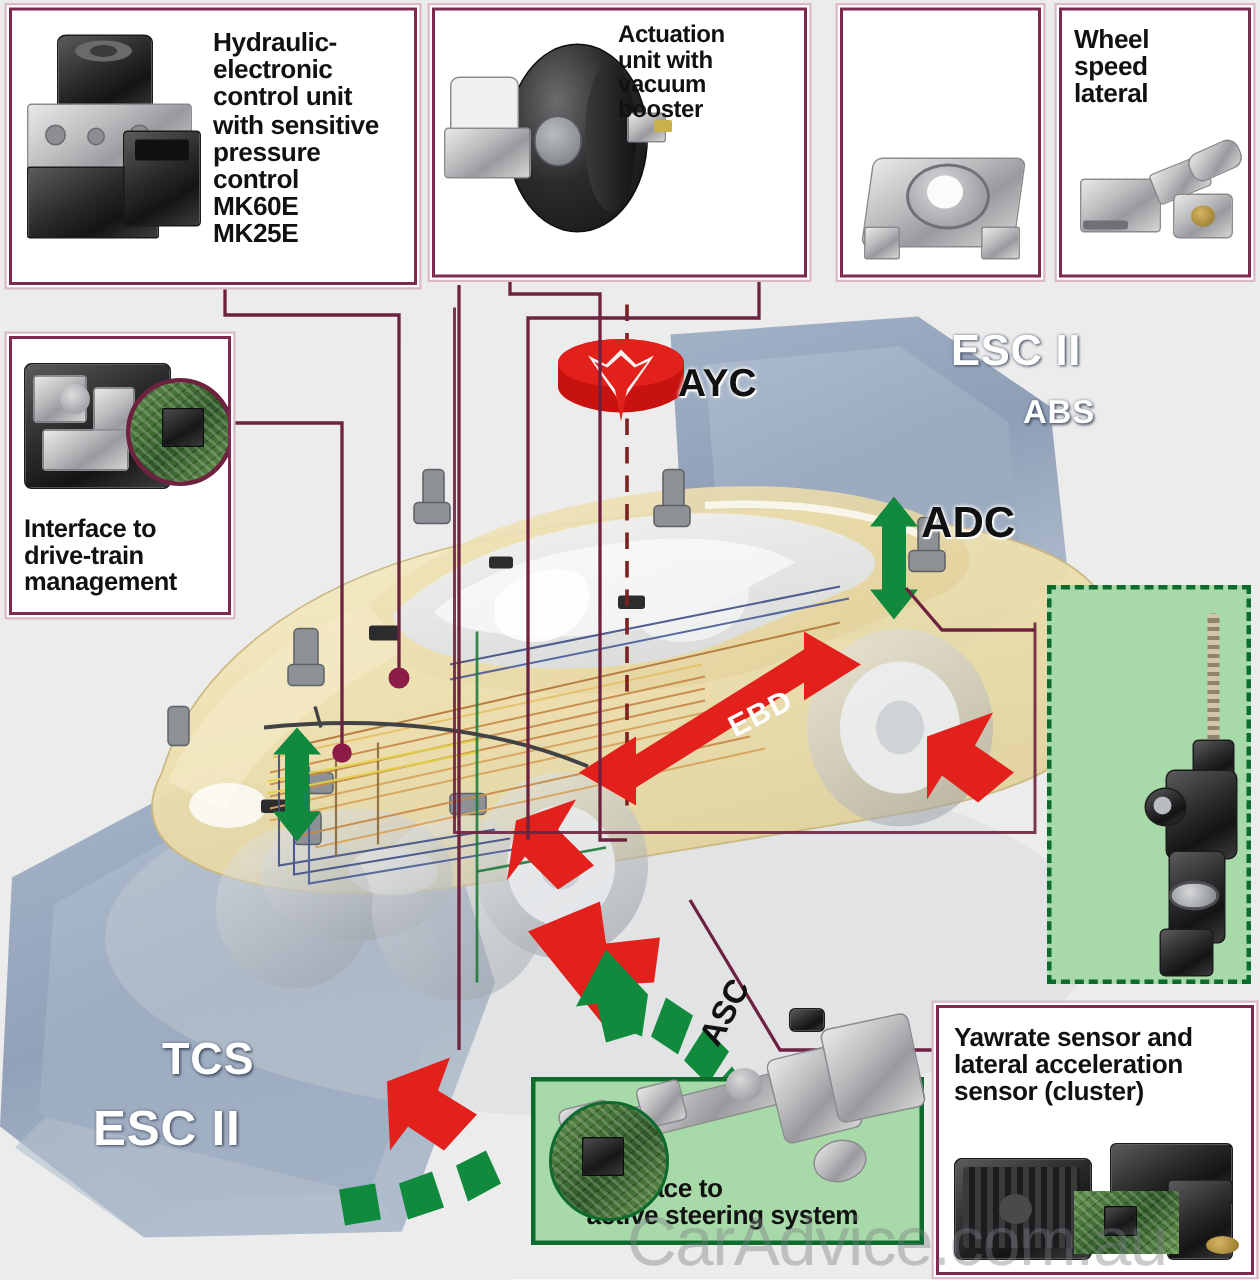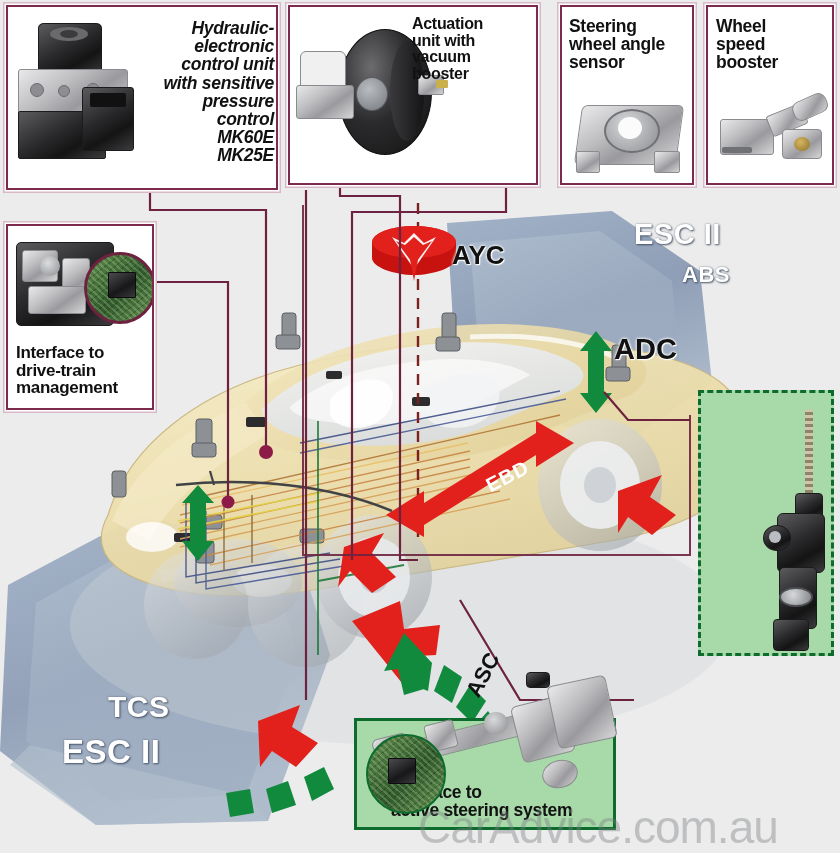--- a/index.html
+++ b/index.html
@@ -338,21 +338,21 @@
       <div style="position:absolute;left:34px;top:4px;width:38px;height:14px;border-radius:50%;background:#6a6a6c;"></div>
       <div style="position:absolute;left:44px;top:7px;width:18px;height:8px;border-radius:50%;background:#3b3b3d;"></div>
       <div class="metal" style="position:absolute;left:2px;top:46px;width:108px;height:46px;border-radius:3px;"></div>
       <div style="position:absolute;left:14px;top:60px;width:12px;height:12px;border-radius:50%;background:#8e8e92;border:1px solid #6c6c70;"></div>
       <div style="position:absolute;left:42px;top:62px;width:10px;height:10px;border-radius:50%;background:#8e8e92;border:1px solid #6c6c70;"></div>
       <div style="position:absolute;left:70px;top:60px;width:12px;height:12px;border-radius:50%;background:#8e8e92;border:1px solid #6c6c70;"></div>
       <div class="dark" style="position:absolute;left:2px;top:88px;width:86px;height:46px;border-radius:2px;"></div>
       <div class="dark" style="position:absolute;left:66px;top:64px;width:50px;height:62px;border-radius:3px;"></div>
       <div style="position:absolute;left:74px;top:70px;width:36px;height:14px;background:#111;border-radius:2px;"></div>
     </div>
-    <div class="cap" style="left:134px;top:12px;width:132px;font-size:17.5px;text-align:right;font-style:italic;">Hydraulic-
+    <div class="cap" style="left:134px;top:12px;width:132px;font-size:17.5px;text-align:left;">Hydraulic-
 electronic
 control unit
 with sensitive
 pressure
 control
 MK60E
 MK25E</div>
   </div>
 
   <div class="panel" style="left:288px;top:5px;width:250px;height:180px;">
@@ -369,38 +369,35 @@
       <div class="metal" style="position:absolute;left:124px;top:52px;width:24px;height:18px;border-radius:2px;"></div>
       <div style="position:absolute;left:142px;top:57px;width:12px;height:8px;background:#c9b04a;border-radius:1px;"></div>
     </div>
     <div class="cap" style="left:122px;top:9px;width:120px;font-size:16px;text-align:left;">Actuation
 unit with
 vacuum
 booster</div>
   </div>
 
   <div class="panel" style="left:560px;top:5px;width:134px;height:180px;">
-    <div class="cap" style="left:7px;top:10px;width:124px;font-size:17.5px;text-align:left;">Steering
-wheel angle
-sensor</div>
     <div class="photo" style="left:12px;top:84px;width:110px;height:84px;">
       <div class="metal" style="position:absolute;left:4px;top:14px;width:100px;height:58px;
            border-radius:6px;transform:skewX(-8deg);"></div>
       <div style="position:absolute;left:30px;top:18px;width:52px;height:40px;border-radius:50%;
                   background:radial-gradient(circle at 40% 35%,#d8d9db,#8b8d90);border:2px solid #6f7175;"></div>
       <div style="position:absolute;left:44px;top:26px;width:24px;height:22px;border-radius:50%;background:#fbfbfc;"></div>
       <div class="metal" style="position:absolute;left:2px;top:60px;width:22px;height:20px;border-radius:2px;"></div>
       <div class="metal" style="position:absolute;left:80px;top:60px;width:24px;height:20px;border-radius:2px;"></div>
     </div>
   </div>
 
   <div class="panel" style="left:706px;top:5px;width:128px;height:180px;">
     <div class="cap" style="left:8px;top:10px;width:118px;font-size:17.5px;text-align:left;">Wheel
 speed
-booster</div>
+lateral</div>
     <div class="photo" style="left:8px;top:88px;width:114px;height:80px;">
       <div class="metal" style="position:absolute;left:4px;top:24px;width:52px;height:34px;border-radius:3px;"></div>
       <div class="metal" style="position:absolute;left:52px;top:14px;width:36px;height:20px;
            border-radius:3px;transform:rotate(-22deg);"></div>
       <div class="metal" style="position:absolute;left:76px;top:2px;width:34px;height:18px;
            border-radius:8px;transform:rotate(-24deg);"></div>
       <div class="metal" style="position:absolute;left:66px;top:34px;width:38px;height:28px;border-radius:4px;"></div>
       <div style="position:absolute;left:78px;top:42px;width:16px;height:14px;border-radius:50%;
                   background:radial-gradient(circle at 40% 35%,#d6b462,#8f7328);"></div>
       <div style="position:absolute;left:6px;top:52px;width:30px;height:6px;background:#6f7175;border-radius:2px;"></div>
@@ -460,20 +457,37 @@
     <div class="metal" style="position:absolute;left:176px;top:88px;width:34px;height:26px;
          border-radius:50%;transform:rotate(-14deg);"></div>
     <div style="position:absolute;left:118px;top:40px;width:24px;height:22px;border-radius:50%;
                 background:radial-gradient(circle at 40% 35%,#d8d9db,#8b8d90);"></div>
 
     <div class="pcb" style="position:absolute;left:0px;top:62px;width:76px;height:76px;border-radius:50%;
          border:2px solid #0d6b2e;"></div>
     <div class="chip" style="left:22px;top:86px;width:26px;height:24px;"></div>
   </div>
 
+  <div class="panel" style="left:624px;top:670px;width:212px;height:180px;">
+    <div class="cap" style="left:10px;top:10px;width:196px;font-size:17.5px;text-align:left;">Yawrate sensor and
+lateral acceleration
+sensor (cluster)</div>
+    <div class="photo" style="left:6px;top:84px;width:202px;height:90px;">
+      <div class="dark" style="position:absolute;left:4px;top:16px;width:90px;height:66px;border-radius:5px;"></div>
+      <div style="position:absolute;left:10px;top:22px;width:78px;height:54px;border-radius:3px;
+                  background:repeating-linear-gradient(90deg,#3a3a3c 0 4px,#1c1c1e 4px 8px);"></div>
+      <div style="position:absolute;left:34px;top:40px;width:22px;height:20px;border-radius:50%;background:#4a4a4c;"></div>
+      <div class="dark" style="position:absolute;left:108px;top:6px;width:80px;height:40px;border-radius:4px;"></div>
+      <div class="dark" style="position:absolute;left:146px;top:30px;width:42px;height:52px;border-radius:4px;"></div>
+      <div class="pcb" style="position:absolute;left:84px;top:38px;width:70px;height:42px;"></div>
+      <div class="chip" style="left:104px;top:48px;width:20px;height:18px;"></div>
+      <div style="position:absolute;left:172px;top:68px;width:22px;height:12px;border-radius:50%;
+                  background:radial-gradient(circle at 40% 35%,#d6b462,#8f7328);"></div>
+    </div>
+  </div>
 
   <div class="syslabel" style="left:634px;top:218px;font-size:29px;">ESC II</div>
   <div class="syslabel" style="left:682px;top:262px;font-size:22px;">ABS</div>
   <div class="syslabel" style="left:108px;top:690px;font-size:30px;">TCS</div>
   <div class="syslabel" style="left:62px;top:733px;font-size:33px;">ESC II</div>
 
   <div class="veclabel" style="left:452px;top:240px;font-size:26px;">AYC</div>
   <div class="veclabel" style="left:614px;top:333px;font-size:29px;">ADC</div>
   <div class="ebdlabel" style="left:485px;top:465px;font-size:20px;transform:rotate(-27deg);">EBD</div>
   <div class="rotlabel" style="left:460px;top:662px;font-size:22px;transform:rotate(-62deg);">ASC</div>

